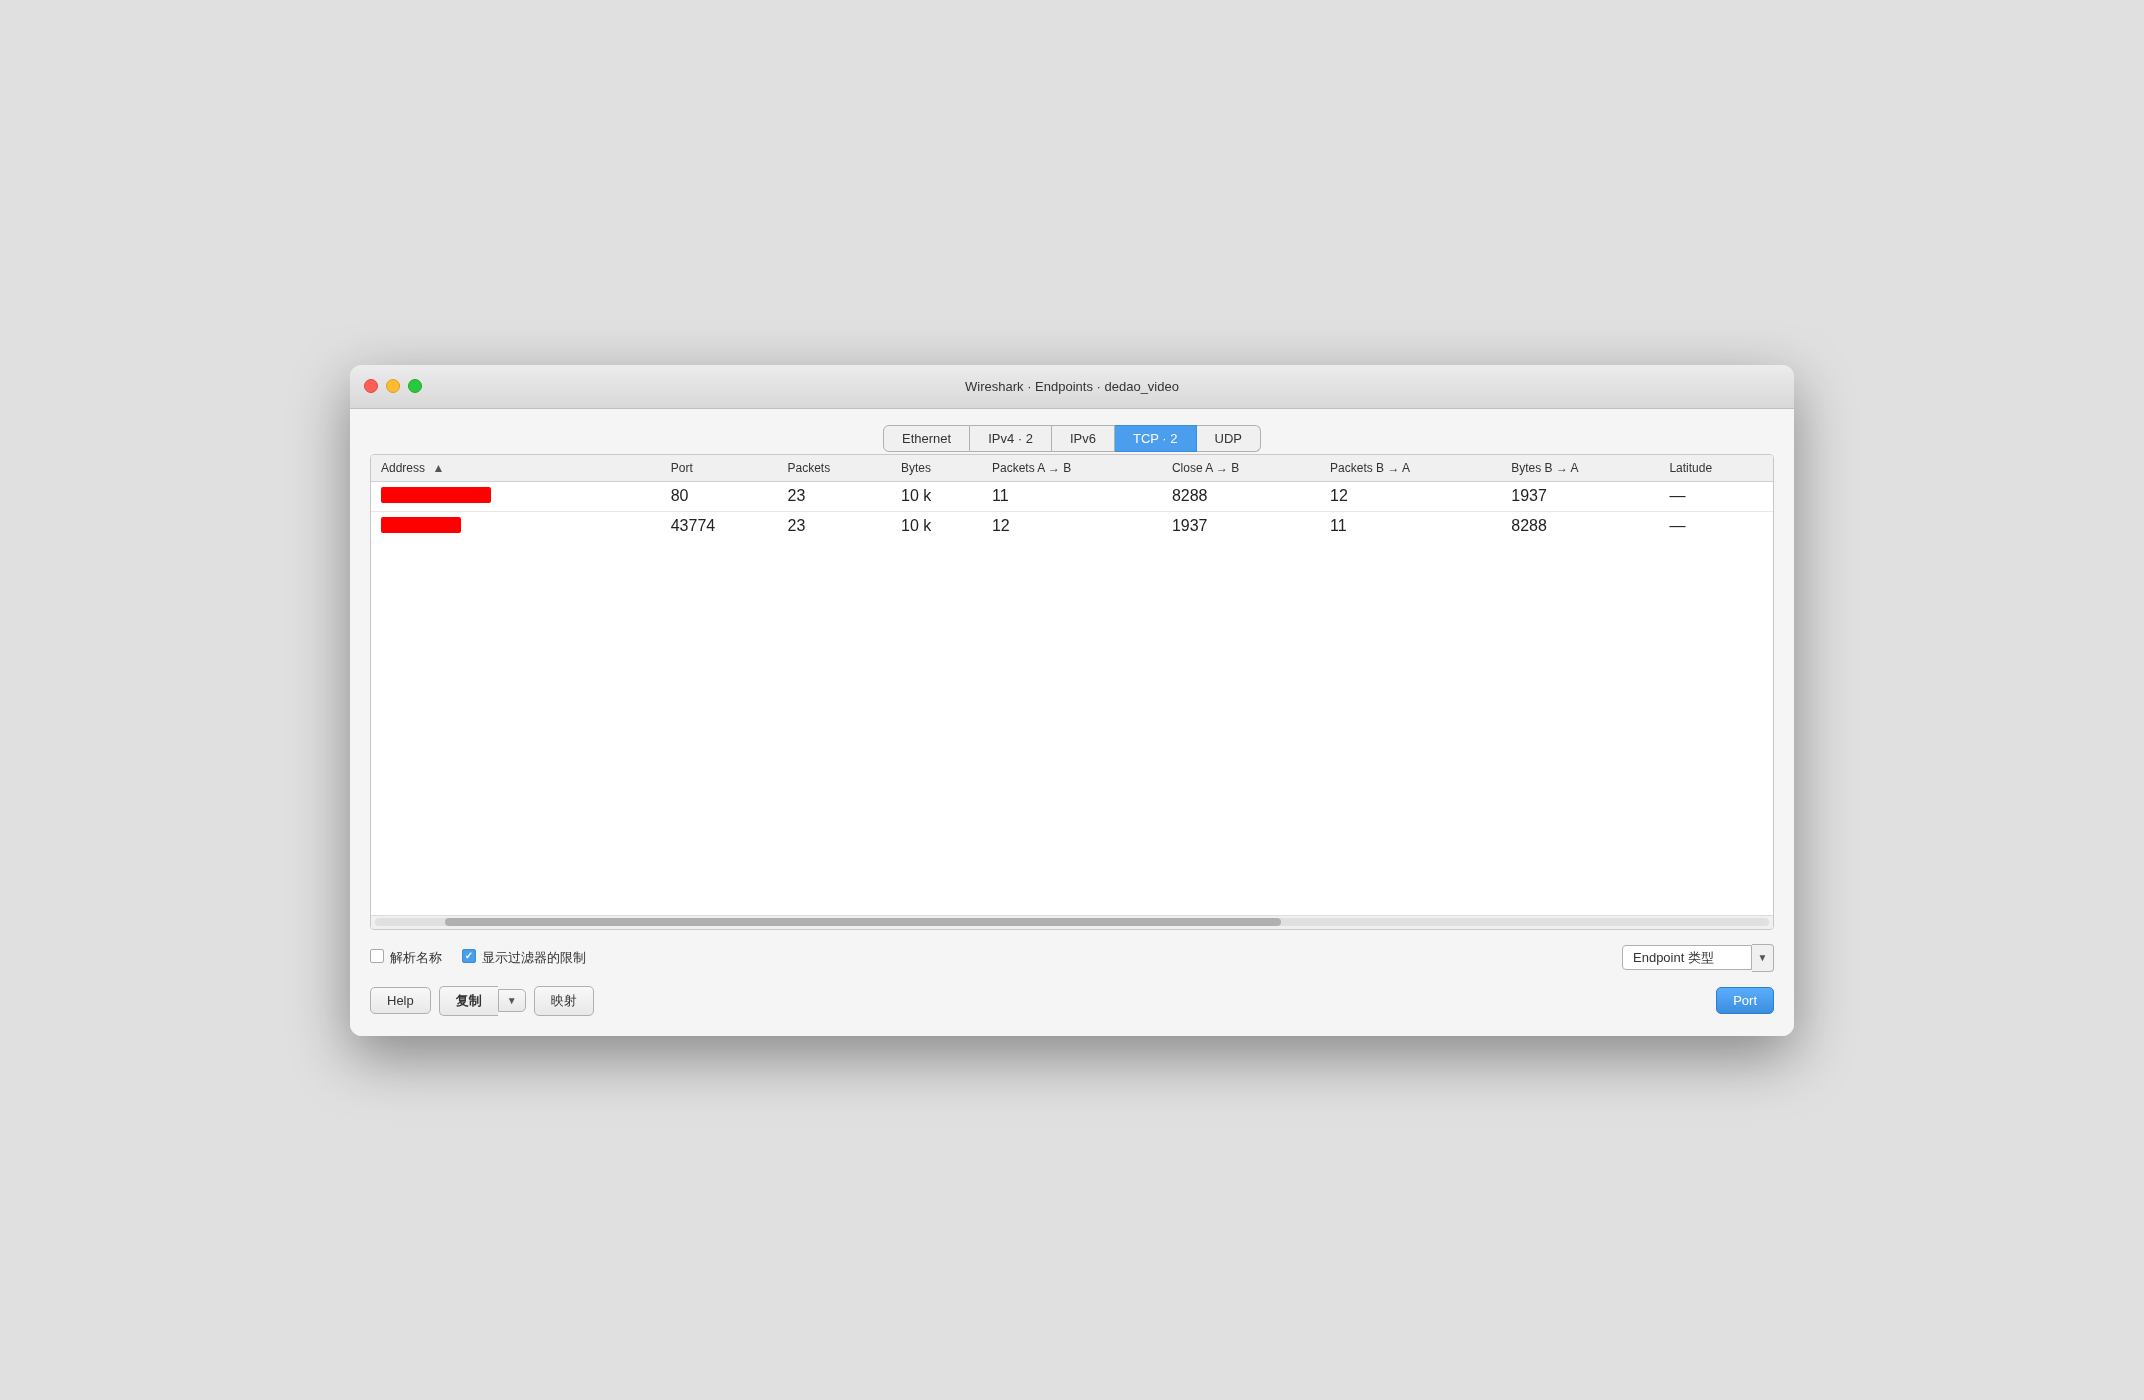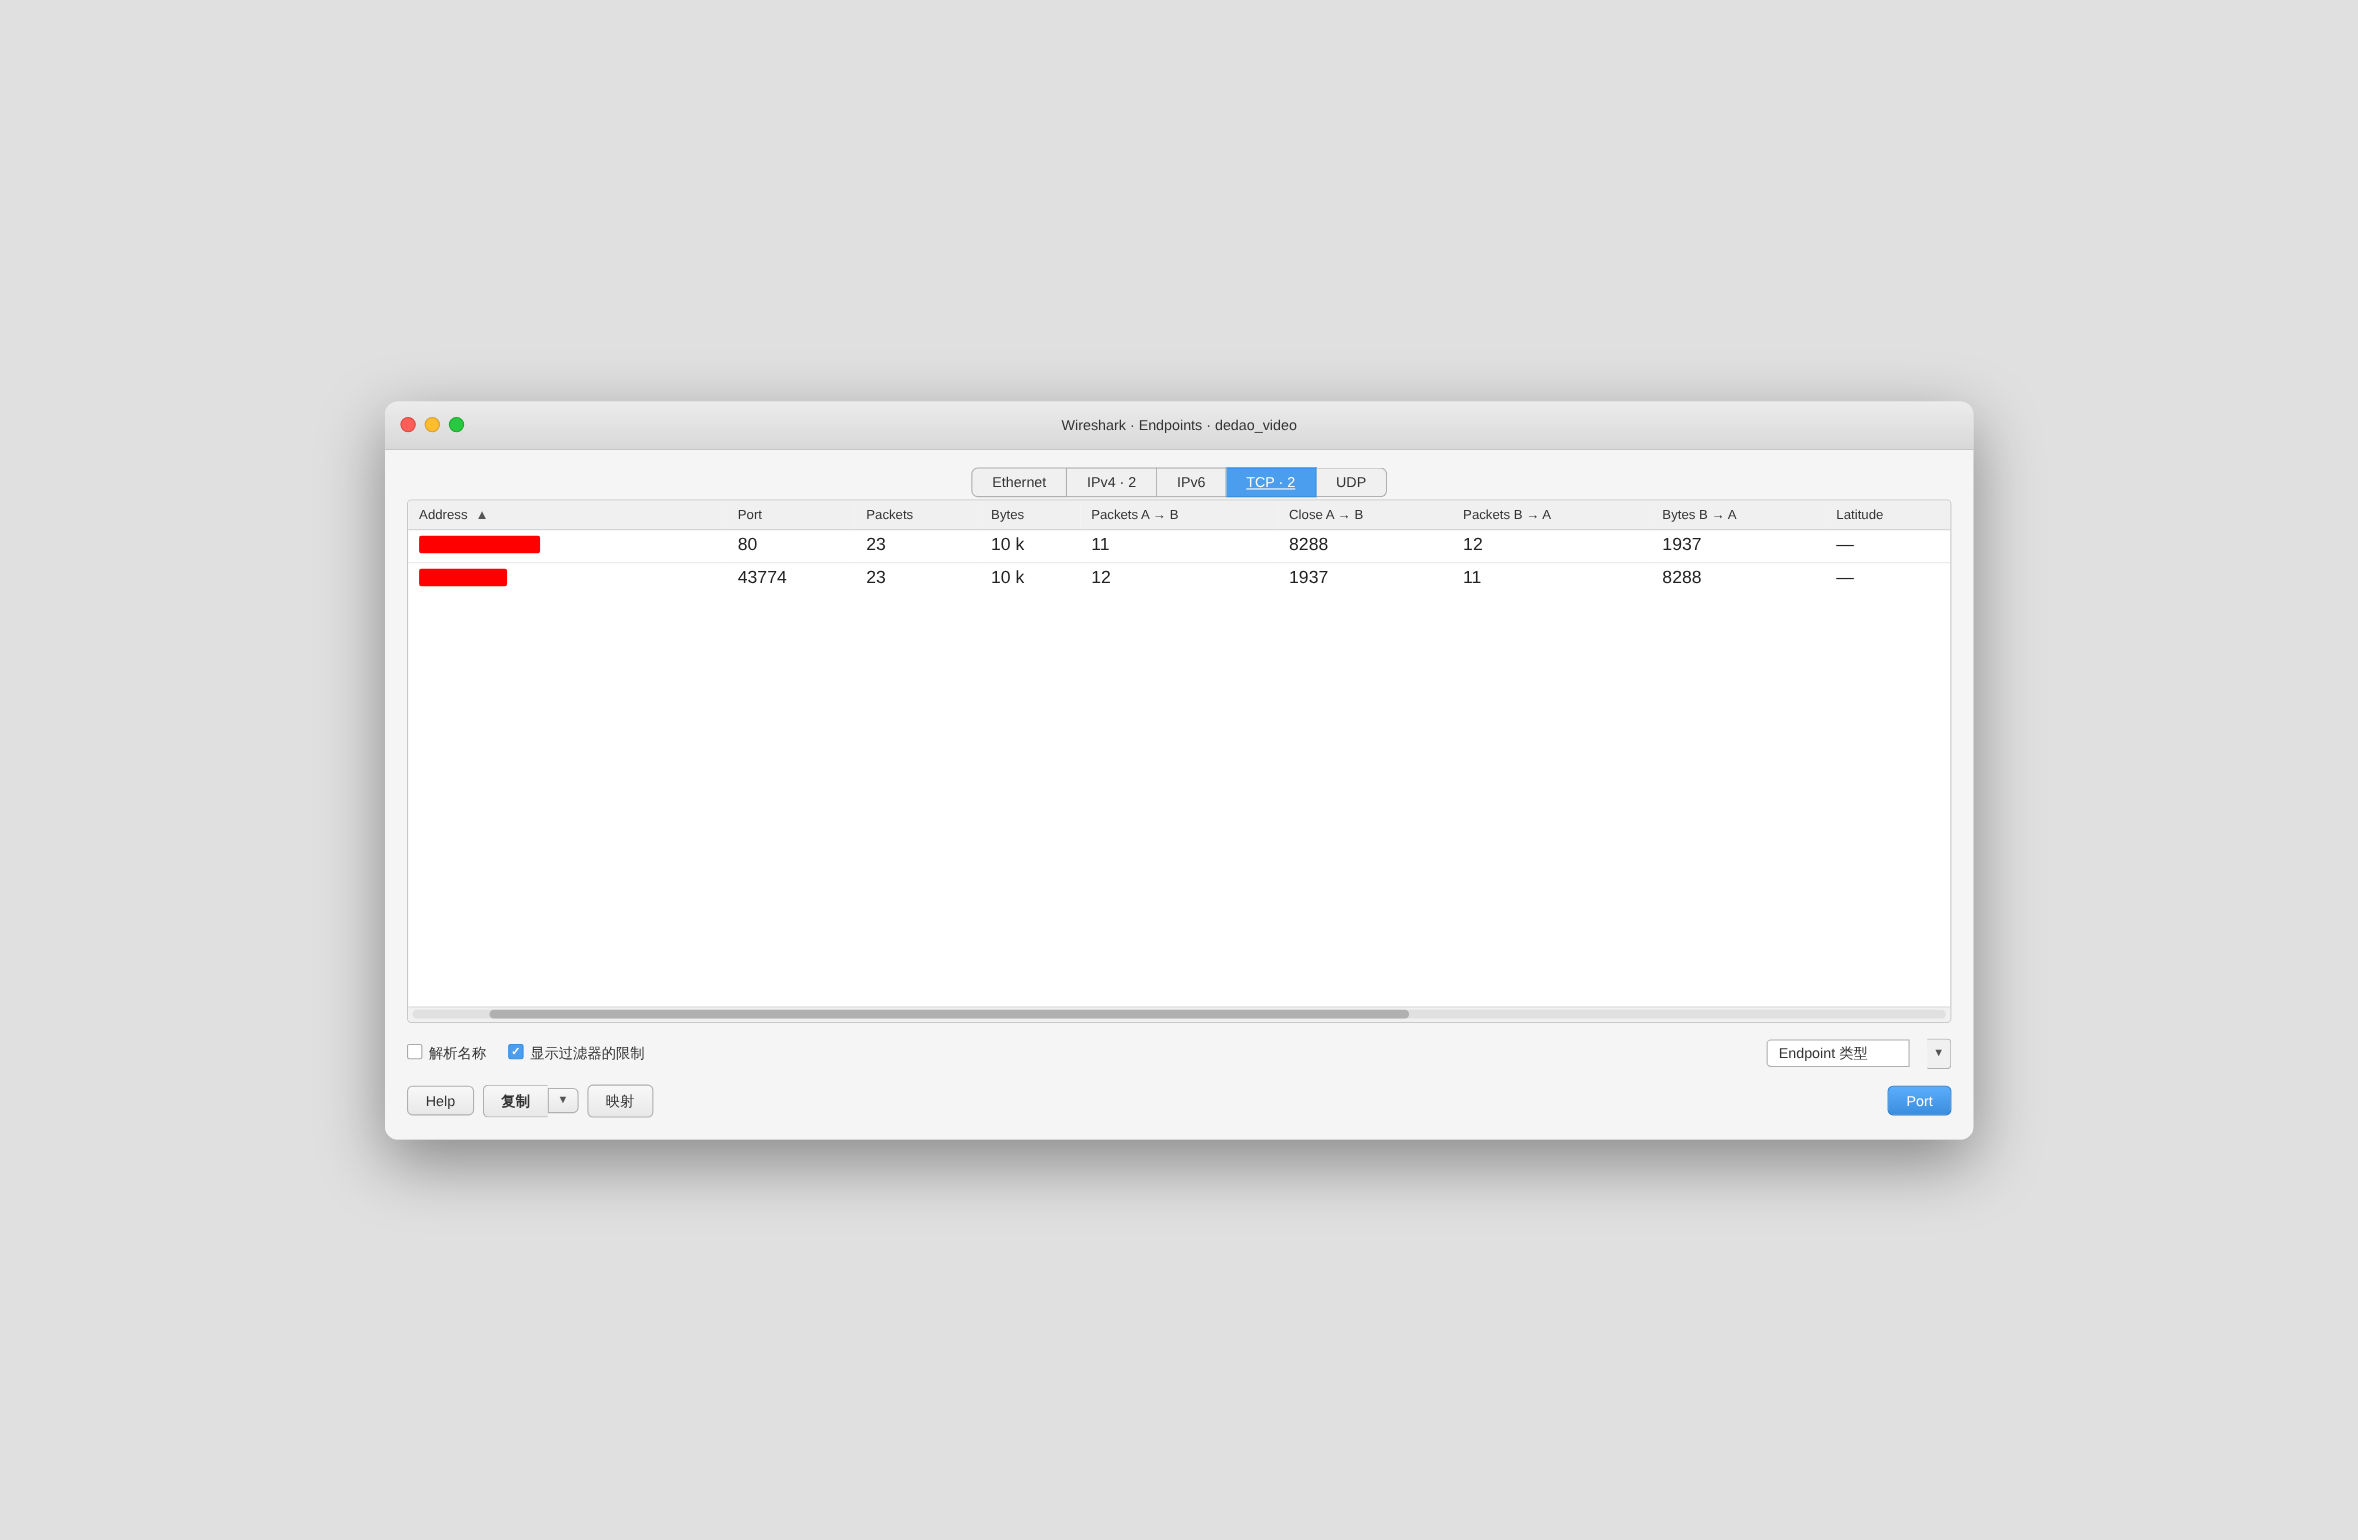--- a/index.html
+++ b/index.html
@@ -67,21 +67,20 @@
       cursor: pointer;
       white-space: nowrap;
     }
     .tab:first-child { border-radius: 6px 0 0 6px; }
     .tab:last-child { border-radius: 0 6px 6px 0; }
     .tab + .tab { border-left: none; }
     .tab.active {
       background: #4a9eed;
       color: white;
       border-color: #3a8edd;
-      text-decoration: underline;
     }
     .table-container {
       background: white;
       border: 1px solid #c8c8c8;
       border-radius: 4px;
       overflow: hidden;
     }
     .table-scroll {
       overflow-x: auto;
     }
@@ -197,21 +196,21 @@
     .checkbox.checked::after {
       content: '✓';
       color: white;
       font-size: 10px;
       font-weight: bold;
     }
     .endpoint-type-container {
       margin-left: auto;
       display: flex;
       align-items: center;
-      gap: 16px;
+      gap: 0;
     }
     .endpoint-select {
       padding: 4px 28px 4px 10px;
       font-size: 13px;
       border: 1px solid #b0b0b0;
       border-radius: 4px 0 0 4px;
       background: white;
       color: #333;
       appearance: none;
       -webkit-appearance: none;

